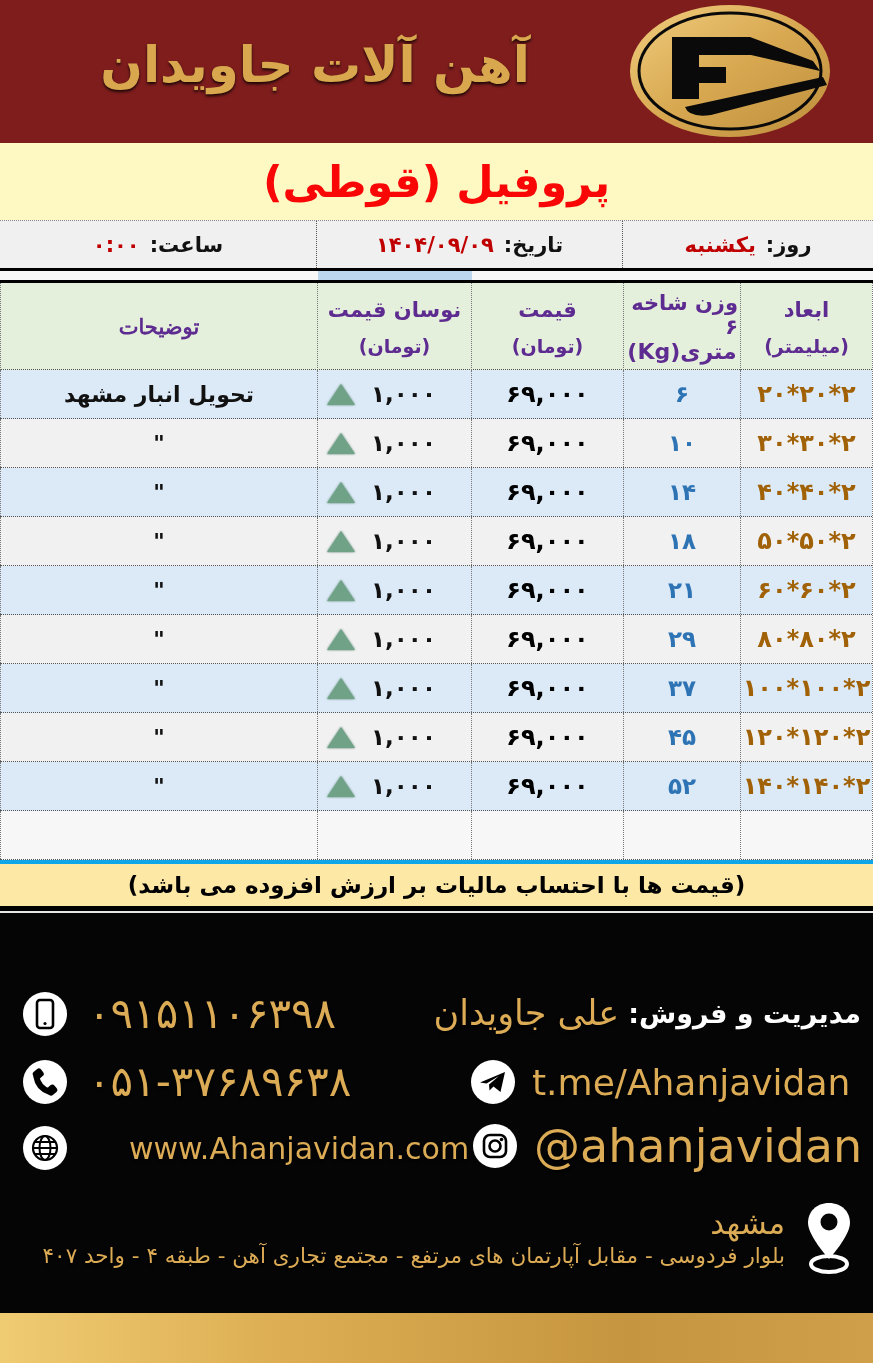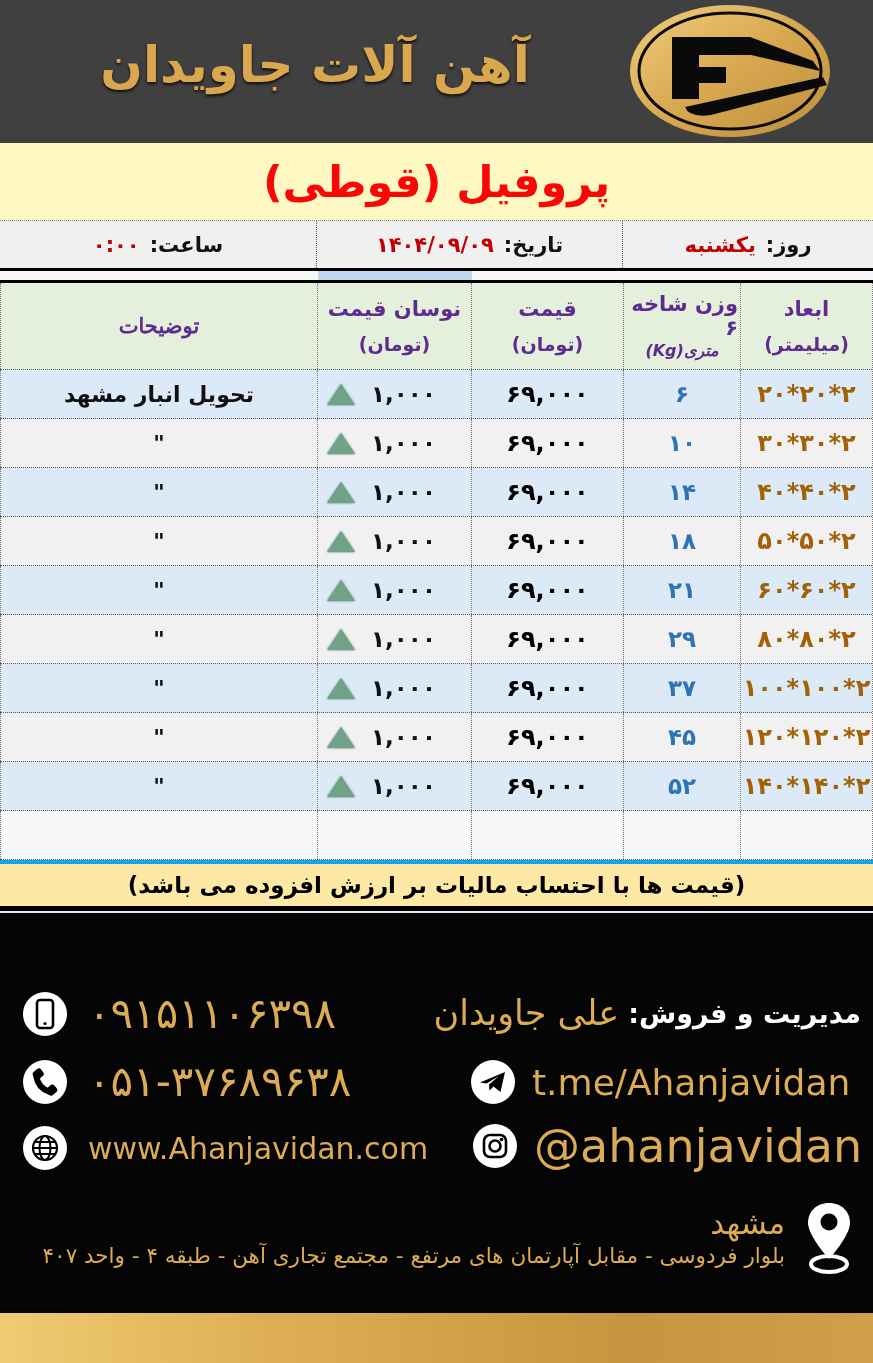--- a/index.html
+++ b/index.html
@@ -1,21 +1,21 @@
 <!DOCTYPE html>
 <html lang="fa"><head>
 <meta charset="utf-8">
 <style>
   * { margin:0; padding:0; box-sizing:border-box; }
   html,body { width:873px; background:#fff; }
   body { font-family:"DejaVu Sans", sans-serif; }
   #page { position:relative; width:873px; height:1363px; overflow:hidden; background:#fff; }
 
   
-  .top-header { position:relative; height:143px; background:#404040; }
+  .top-header { position:relative; height:143px; background:#7f1d1d; }
   .brand-title { position:absolute; left:100px; top:36px; width:430px; text-align:center;
     font-size:50px; font-weight:700; color:#d8a74e; letter-spacing:1px;
     text-shadow:0 2px 3px rgba(0,0,0,.8); white-space:nowrap; }
   .logo-wrap { position:absolute; right:40px; top:3px; width:206px; height:137px; }
 
   
   .title-band { height:77px; background:#fef9c3; display:flex; align-items:center; justify-content:center; }
   .title-band .page-title { color:#f90606; font-size:43px; font-weight:700; }
 
   
@@ -32,21 +32,21 @@
   .rule-strip { position:relative; height:9px; background:#f7f7f7; }
   .rule-strip .blue-strip { position:absolute; left:318px; width:154px; top:0; bottom:0; background:#bdd7ee; }
 
   
   .price-table { direction:rtl; border-right:1px dotted #777; }
   .t-grid { display:grid; grid-template-columns:132px 117px 152px 154px 1fr; }
   .t-head { height:87px; background:#e4f0dc; border-bottom:1px dotted #555; }
   .h-cell { display:flex; flex-direction:column; align-items:center; justify-content:space-around;
     padding:8px 2px; color:#5e2c91; font-weight:700; font-size:21px; border-left:1px dotted #777; }
   .h-cell .sub { font-size:19px; }
-  .h-cell .sub-small { font-size:16px;font-style:italic; }
+  .h-cell .sub-small { font-size:22px; }
   .h-notes { justify-content:center;font-family:Liberation Serif, serif; }
   .t-row { height:49px; border-bottom:1px dotted #555; }
   .t-row.blue { background:#dceaf7; }
   .t-row.gray { background:#f1f1f1; }
   .t-row.empty { background:#f7f7f7; }
   .t-cell { display:flex; align-items:center; justify-content:center; border-left:1px dotted #777;
     font-weight:700; }
   .c-dims { color:#a16207; font-size:24px; direction:ltr; letter-spacing:1px; }
   .c-weight { color:#2e74b5; font-size:23px; }
   .c-price { color:#000000; font-size:24px; direction:ltr; }
@@ -69,21 +69,21 @@
   .mgmt-label { color:#fff; font-size:27px; font-weight:700; }
   .mgmt-name { font-size:35px; }
   .f-mobile { top:76px; left:22px; gap:20px; }
   .f-landline { top:144px; left:22px; gap:20px; }
   .f-web { top:212px; left:22px; gap:20px; }
   .f-telegram { top:146px; left:470px; gap:16px; }
   .f-instagram { top:206px; left:472px; gap:16px; }
   .num-big { font-size:42px; letter-spacing:2px; direction:ltr; unicode-bidi:isolate; }
   .link-big { font-size:36px; }
   .insta-big { font-size:46px; }
-  .web-big { font-size:30px; }
+  .web-big { font-size:30px;margin-left:41px; }
   .icon-badge { flex:0 0 auto; display:block; }
   .f-pin { position:absolute; top:288px; right:16px; }
   .f-city { position:absolute; top:292px; right:88px; font-size:31px; }
   .f-address { position:absolute; top:330px; right:88px; font-size:21.5px; direction:rtl;
     white-space:nowrap; }
 
   
   .gold-bar { height:50px;
     background:linear-gradient(90deg,#efcb72 0%,#ddae53 32%,#c6953f 72%,#cf9f49 100%); }
 </style>

